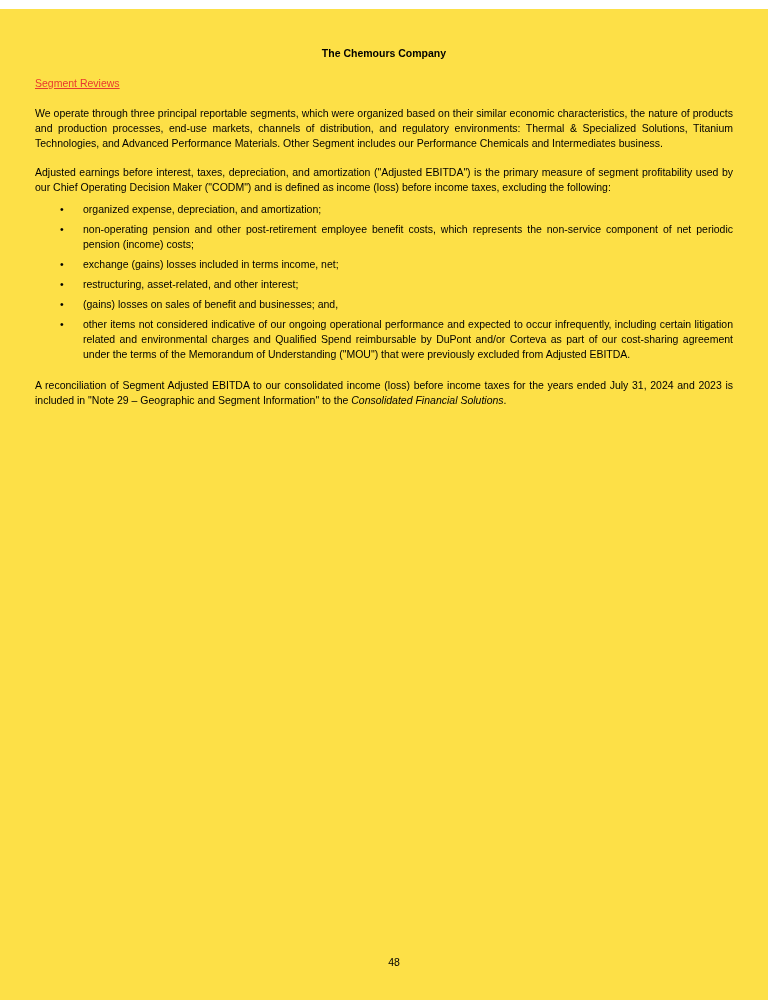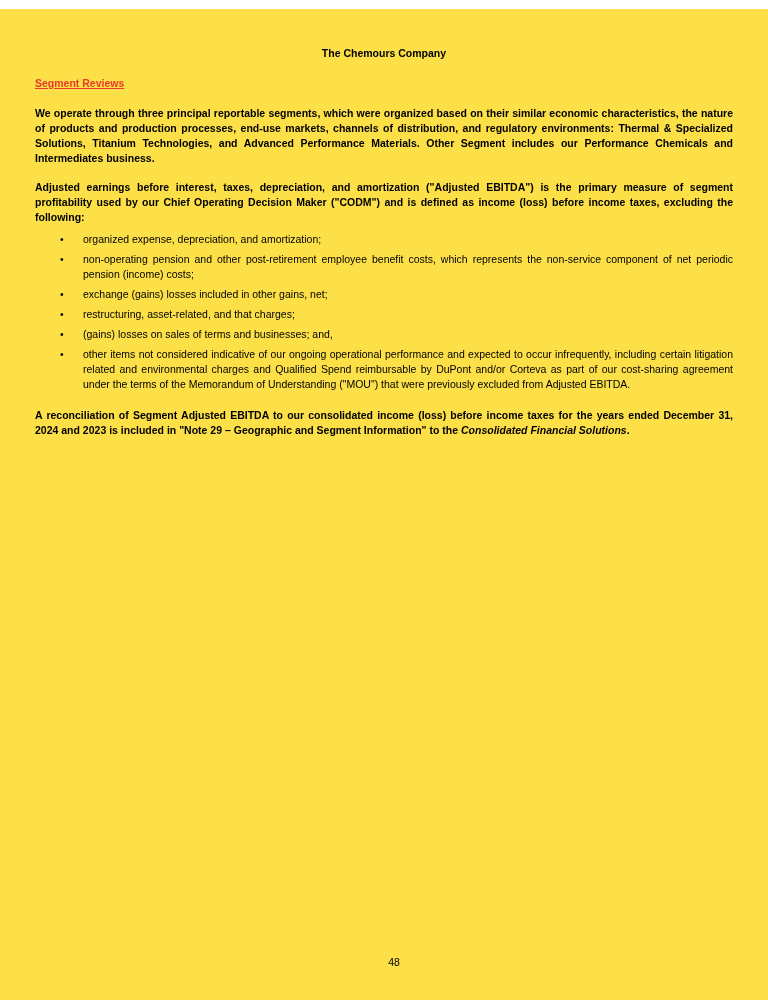--- a/index.html
+++ b/index.html
@@ -17,28 +17,27 @@
     padding: 37px 35px 0 35px;
     overflow: hidden;
   }
   .doc-title {
     text-align: center;
     font-weight: bold;
     margin: 0 0 15px 0;
   }
   .section-heading {
     color: #e8392e;
-    font-weight: bold;
+    font-weight: normal;
     text-decoration: underline;
     margin: 0 0 15px 0;
   }
   .para {
     text-align: justify;
     margin: 0 0 14px 0;
-    font-weight: bold;
   }
   .bullet-list {
     list-style: none;
     margin: 0 0 16px 0;
     padding: 0;
   }
   .bullet-list li {
     position: relative;
     padding-left: 48px;
     margin: 0 0 5px 0;
@@ -75,33 +74,33 @@
     <li>
       <span class="bullet">•</span>
       <span>organized expense, depreciation, and amortization;</span>
     </li>
     <li>
       <span class="bullet">•</span>
       <span>non-operating pension and other post-retirement employee benefit costs, which represents the non-service component of net periodic pension (income) costs;</span>
     </li>
     <li>
       <span class="bullet">•</span>
-      <span>exchange (gains) losses included in other gains, net;</span>
+      <span>exchange (gains) losses included in terms income, net;</span>
     </li>
     <li>
       <span class="bullet">•</span>
-      <span>restructuring, asset-related, and that charges;</span>
+      <span>restructuring, asset-related, and other interest;</span>
     </li>
     <li>
       <span class="bullet">•</span>
-      <span>(gains) losses on sales of terms and businesses; and,</span>
+      <span>(gains) losses on sales of benefit and businesses; and,</span>
     </li>
     <li>
       <span class="bullet">•</span>
       <span>other items not considered indicative of our ongoing operational performance and expected to occur infrequently, including certain litigation related and environmental charges and Qualified Spend reimbursable by DuPont and/or Corteva as part of our cost-sharing agreement under the terms of the Memorandum of Understanding ("MOU") that were previously excluded from Adjusted EBITDA.</span>
     </li>
   </ul>
 
-  <p class="para"><span>A reconciliation of Segment Adjusted EBITDA to our consolidated income (loss) before income taxes for the years ended December 31, 2024 and 2023 is included in "Note 29 – Geographic and Segment Information" to the </span><span class="italic">Consolidated Financial Solutions</span><span>.</span></p>
+  <p class="para"><span>A reconciliation of Segment Adjusted EBITDA to our consolidated income (loss) before income taxes for the years ended July 31, 2024 and 2023 is included in "Note 29 – Geographic and Segment Information" to the </span><span class="italic">Consolidated Financial Solutions</span><span>.</span></p>
 
   <div class="page-footer">48</div>
 
 </div>
 
 </body></html>

